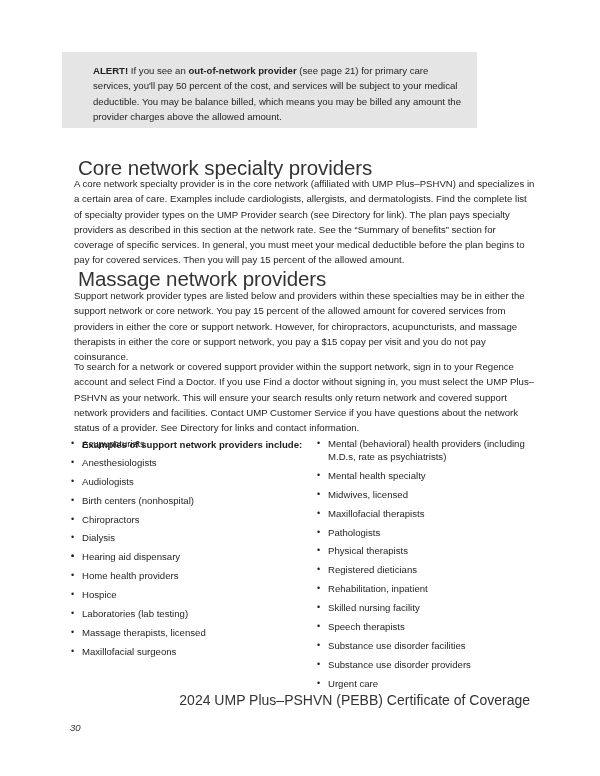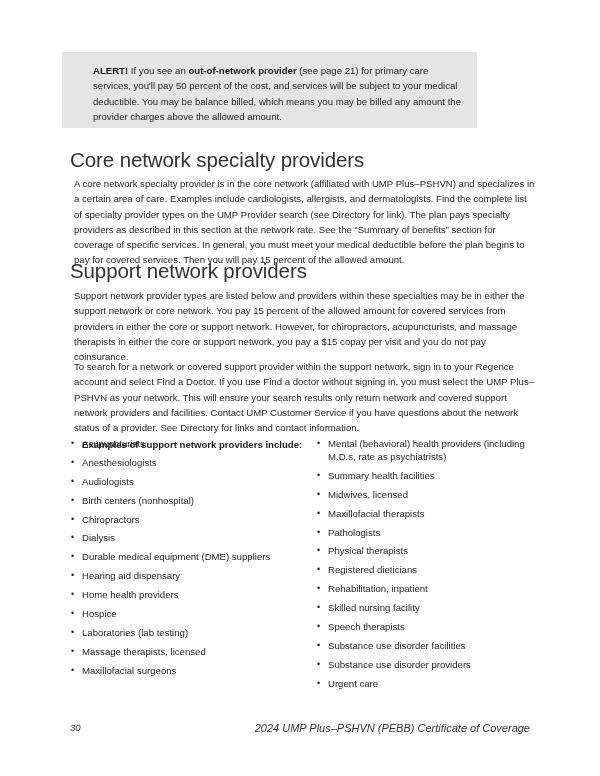--- a/index.html
+++ b/index.html
@@ -31,21 +31,21 @@
       box-sizing: border-box;
       padding: 11px 16px 0 31px;
       font-size: 9.6px;
       line-height: 15.3px;
       color: #1f1f1f;
     }
     .alert-box b { font-weight: bold; }
     .section-heading {
       position: absolute;
       left: 70px;
-      margin: 0;
+      margin: 8px;
       font-weight: normal;
       font-size: 20.5px;
       line-height: 24px;
       color: #333333;
       letter-spacing: -0.1px;
     }
     .body-para {
       position: absolute;
       left: 70px;
       width: 462px;
@@ -90,63 +90,62 @@
       position: absolute;
       left: 70px;
       top: 722px;
       font-size: 9.6px;
       font-style: italic;
       color: #333333;
     }
     .footer-title {
       position: absolute;
       right: 70px;
-      top: 722px;
-      font-size: 11px;
-      font-style: italic;
+      top: 692px;
+      font-size: 14px;
       color: #333333;
     }
   </style>
 </head>
 <body>
 
 <div class="page">
 
   <div class="alert-box">
     <b>ALERT!</b><span> If you see an </span><b>out-of-network provider</b><span> (see page 21) for primary care services, you'll pay 50 percent of the cost, and services will be subject to your medical deductible. You may be balance billed, which means you may be billed any amount the provider charges above the allowed amount.</span>
   </div>
 
   <h2 class="section-heading" style="top:148px;">Core network specialty providers</h2>
   <p class="body-para" style="top:172px;">A core network specialty provider is in the core network (affiliated with UMP Plus–PSHVN) and specializes in a certain area of care. Examples include cardiologists, allergists, and dermatologists. Find the complete list of specialty provider types on the UMP Provider search (see Directory for link). The plan pays specialty providers as described in this section at the network rate. See the “Summary of benefits” section for coverage of specific services. In general, you must meet your medical deductible before the plan begins to pay for covered services. Then you will pay 15 percent of the allowed amount.</p>
 
-  <h2 class="section-heading" style="top:259px;">Support network providers</h2>
+  <h2 class="section-heading" style="top:259px;">Massage network providers</h2>
   <p class="body-para" style="top:284px;">Support network provider types are listed below and providers within these specialties may be in either the support network or core network. You pay 15 percent of the allowed amount for covered services from providers in either the core or support network. However, for chiropractors, acupuncturists, and massage therapists in either the core or support network, you pay a $15 copay per visit and you do not pay coinsurance.</p>
   <p class="body-para" style="top:355px;">To search for a network or covered support provider within the support network, sign in to your Regence account and select Find a Doctor. If you use Find a doctor without signing in, you must select the UMP Plus–PSHVN as your network. This will ensure your search results only return network and covered support network providers and facilities. Contact UMP Customer Service if you have questions about the network status of a provider. See Directory for links and contact information.</p>
 
   <p class="list-heading">Examples of support network providers include:</p>
 
   <ul class="bullet-list left">
     <li class="bullet-item"><span class="dot">•</span><span>Acupuncturists</span></li>
     <li class="bullet-item"><span class="dot">•</span><span>Anesthesiologists</span></li>
     <li class="bullet-item"><span class="dot">•</span><span>Audiologists</span></li>
     <li class="bullet-item"><span class="dot">•</span><span>Birth centers (nonhospital)</span></li>
     <li class="bullet-item"><span class="dot">•</span><span>Chiropractors</span></li>
     <li class="bullet-item"><span class="dot">•</span><span>Dialysis</span></li>
-    <li class="bullet-item"><span class="dot">•</span><span>Durable medical equipment (DME) suppliers</span></li>
+    <li class="bullet-item"><span class="dot">•</span></li>
     <li class="bullet-item"><span class="dot">•</span><span>Hearing aid dispensary</span></li>
     <li class="bullet-item"><span class="dot">•</span><span>Home health providers</span></li>
     <li class="bullet-item"><span class="dot">•</span><span>Hospice</span></li>
     <li class="bullet-item"><span class="dot">•</span><span>Laboratories (lab testing)</span></li>
     <li class="bullet-item"><span class="dot">•</span><span>Massage therapists, licensed</span></li>
     <li class="bullet-item"><span class="dot">•</span><span>Maxillofacial surgeons</span></li>
   </ul>
 
   <ul class="bullet-list right">
     <li class="bullet-item"><span class="dot">•</span><span>Mental (behavioral) health providers (including M.D.s, rate as psychiatrists)</span></li>
-    <li class="bullet-item"><span class="dot">•</span><span>Summary health facilities</span></li>
+    <li class="bullet-item"><span class="dot">•</span><span>Mental health specialty</span></li>
     <li class="bullet-item"><span class="dot">•</span><span>Midwives, licensed</span></li>
     <li class="bullet-item"><span class="dot">•</span><span>Maxillofacial therapists</span></li>
     <li class="bullet-item"><span class="dot">•</span><span>Pathologists</span></li>
     <li class="bullet-item"><span class="dot">•</span><span>Physical therapists</span></li>
     <li class="bullet-item"><span class="dot">•</span><span>Registered dieticians</span></li>
     <li class="bullet-item"><span class="dot">•</span><span>Rehabilitation, inpatient</span></li>
     <li class="bullet-item"><span class="dot">•</span><span>Skilled nursing facility</span></li>
     <li class="bullet-item"><span class="dot">•</span><span>Speech therapists</span></li>
     <li class="bullet-item"><span class="dot">•</span><span>Substance use disorder facilities</span></li>
     <li class="bullet-item"><span class="dot">•</span><span>Substance use disorder providers</span></li>

